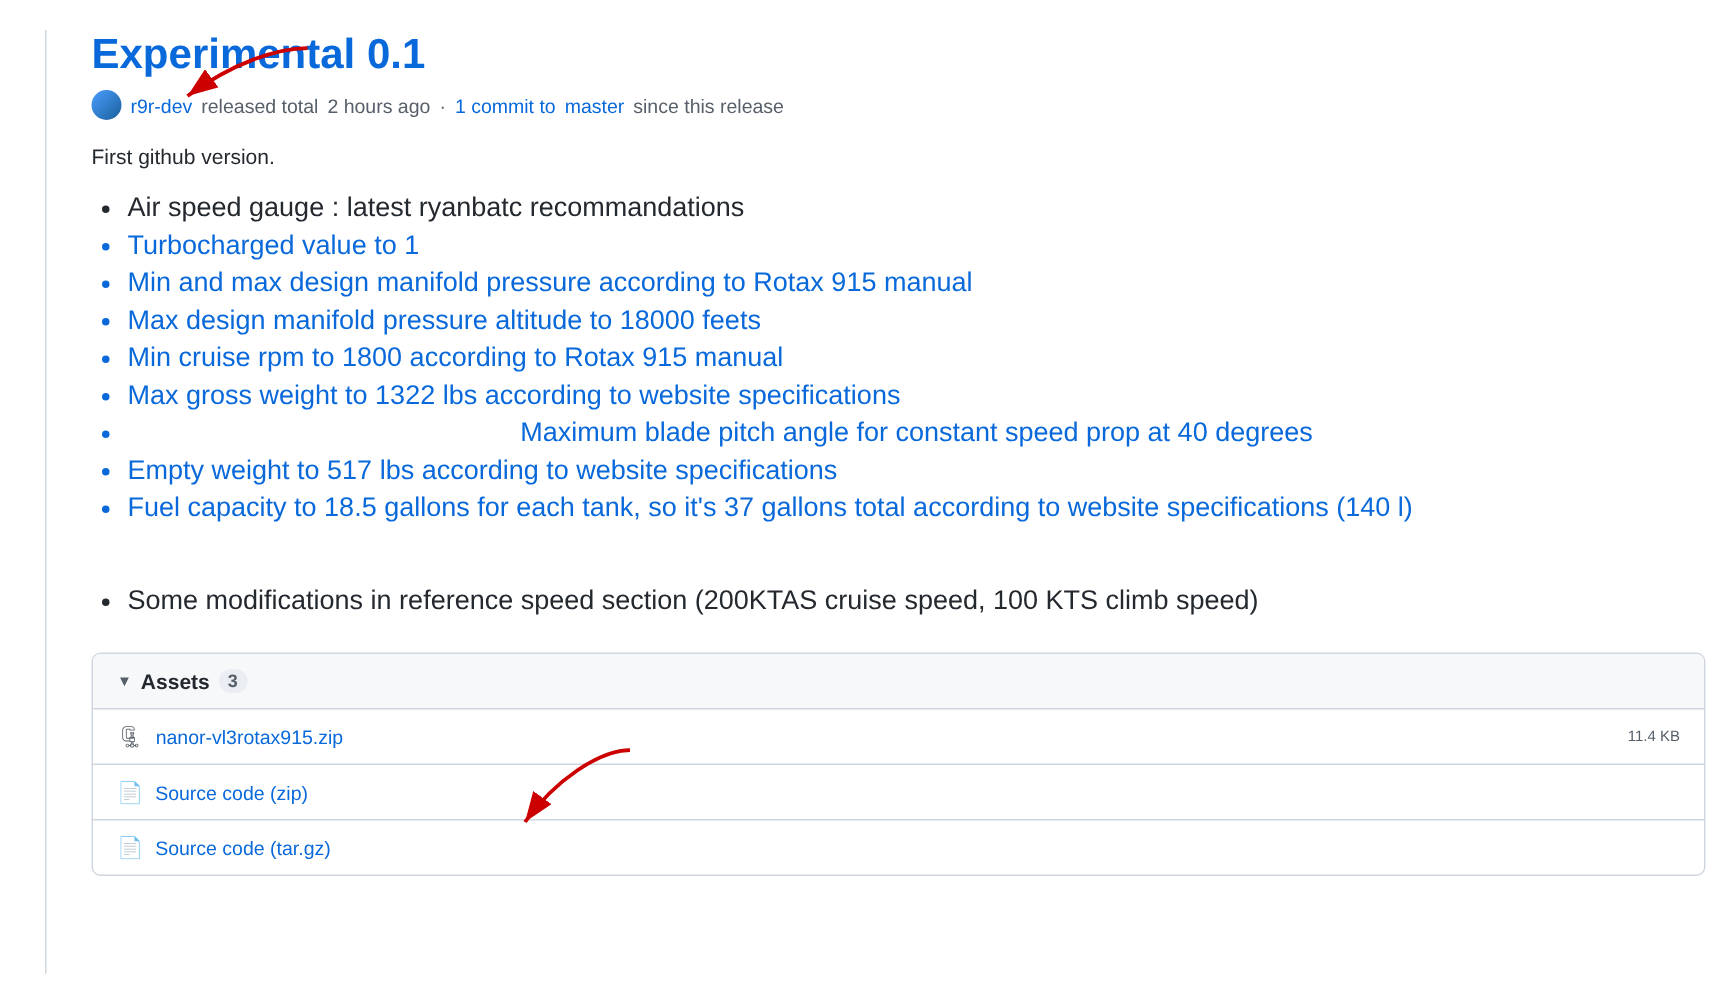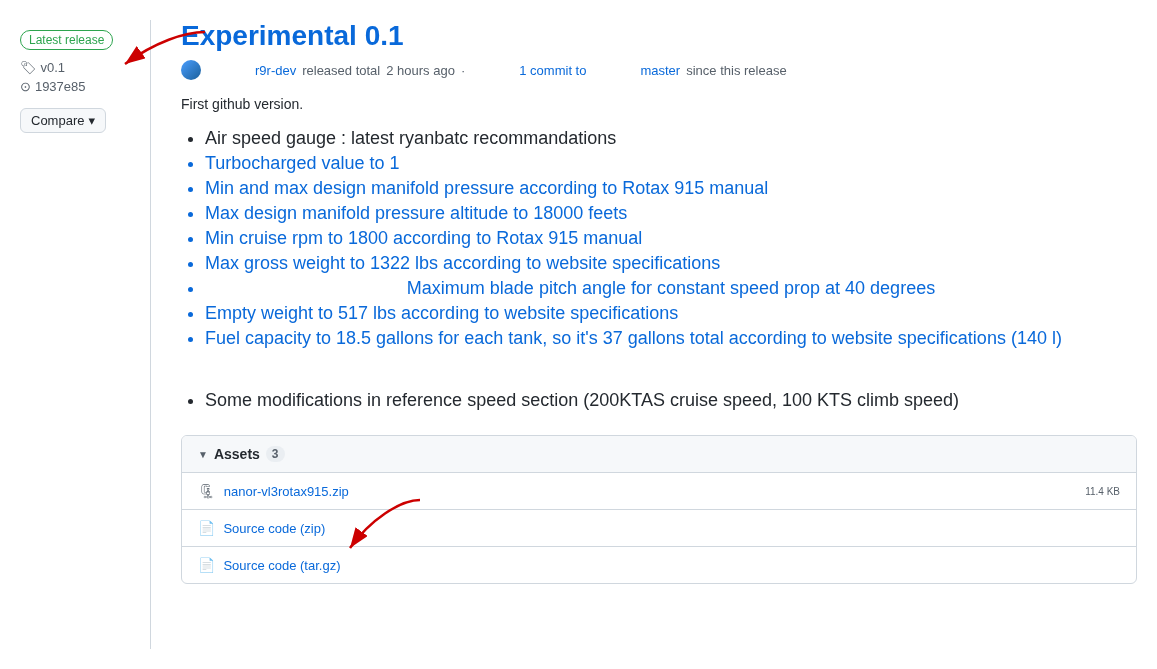--- a/index.html
+++ b/index.html
@@ -98,21 +98,20 @@
       width: 20px;
       height: 20px;
       border-radius: 50%;
       background: linear-gradient(135deg, #4a9eff, #1a5f9a);
       display: inline-block;
     }
 
     .meta-link {
       color: #0969da;
       text-decoration: none;
-      margin-left: 48px;
     }
 
     .release-description {
       font-size: 14px;
       color: #24292f;
       margin-bottom: 16px;
     }
 
     .release-list {
       list-style: disc;
@@ -208,37 +207,20 @@
     <defs>
       <marker id="arrowhead2" markerWidth="8" markerHeight="6" refX="8" refY="3" orient="auto">
         <polygon points="0 0, 8 3, 0 6" fill="#cc0000"></polygon>
       </marker>
     </defs>
     <path d="M 170 10 C 150 10 120 30 100 58" stroke="#cc0000" stroke-width="2.5" fill="none" marker-end="url(#arrowhead2)"></path>
   </svg>
 
   <div class="page-layout">
 
-    <div class="sidebar">
-      <div class="latest-release-badge">
-        <span>Latest release</span>
-      </div>
-      <div class="tag-ref">
-        <span class="tag-icon">🏷</span>
-        <span>v0.1</span>
-      </div>
-      <div class="commit-ref">
-        <span style="font-size:13px;">⊙</span>
-        <span>1937e85</span>
-      </div>
-      <button class="compare-btn">
-        <span>Compare</span>
-        <span>▾</span>
-      </button>
-    </div>
 
     <div class="main-content">
       <h1 class="release-title">Experimental 0.1</h1>
 
       <div class="release-meta">
         <span class="avatar-img"></span>
         <a href="#" class="meta-link">r9r-dev</a>
         <span>released total</span>
         <span>2 hours ago</span>
         <span>·</span>

